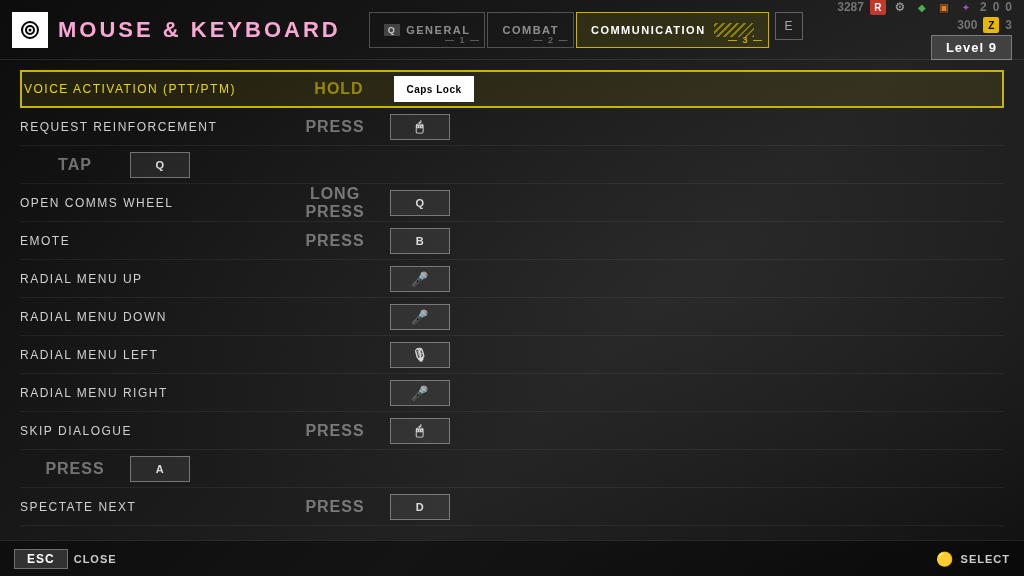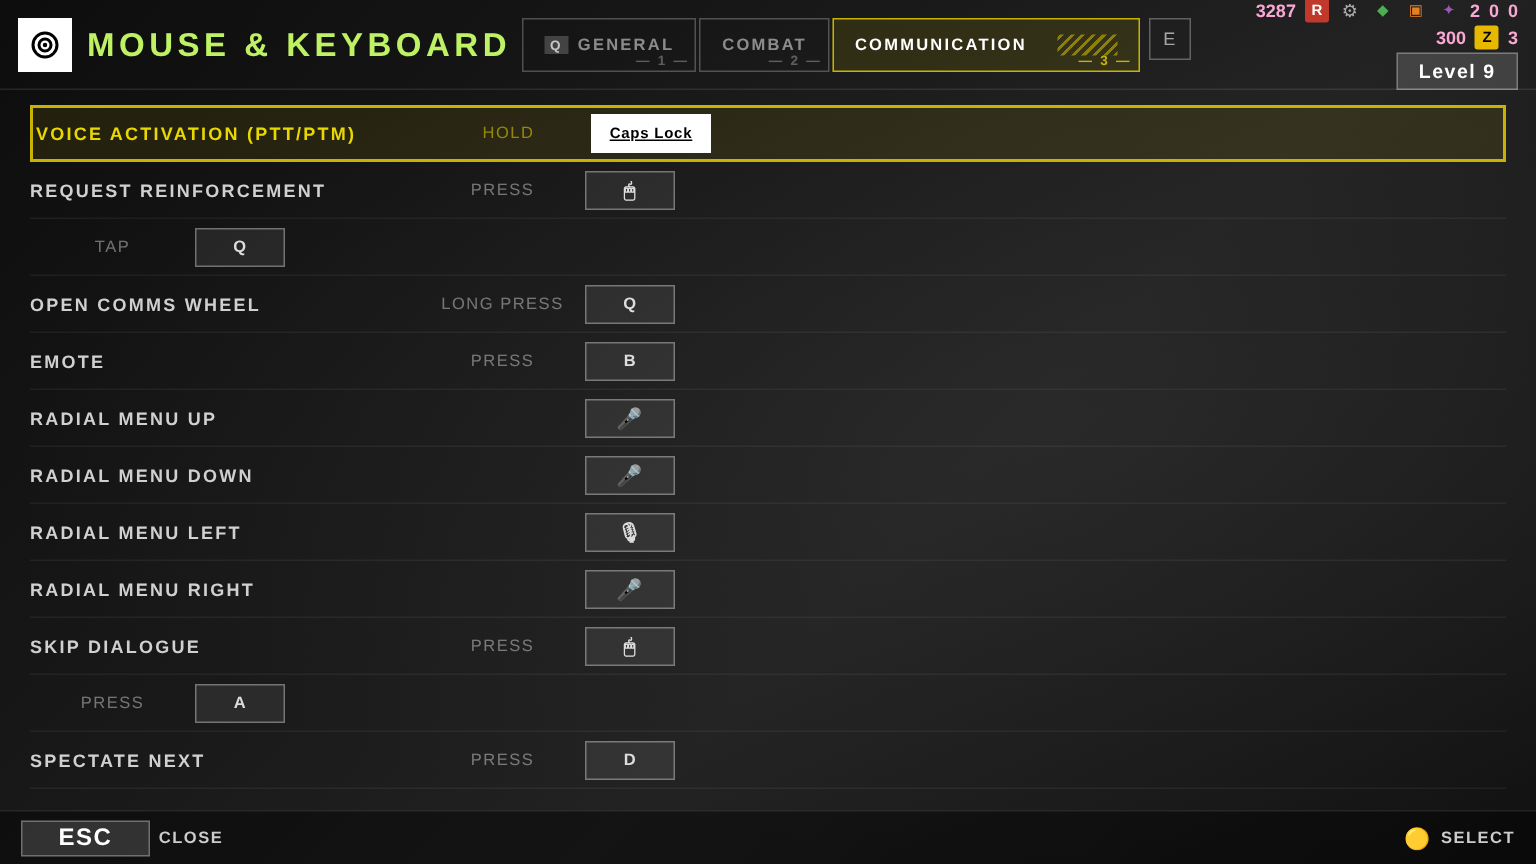--- a/index.html
+++ b/index.html
@@ -53,23 +53,23 @@
       margin-right: 10px;
       font-size: 18px;
       color: #000;
       font-weight: bold;
     }
 
     .header-title {
       font-size: 22px;
       font-weight: 900;
       letter-spacing: 3px;
-      color: #bef264;
+      color: #f9a8d4;
       text-transform: uppercase;
-      margin-right: 7px;
+      margin-right: 28px;
     }
 
     
     .tabs {
       display: flex;
       align-items: stretch;
       gap: 0;
       flex: 1;
     }
 
@@ -129,21 +129,21 @@
     }
 
     .stats-row {
       display: flex;
       align-items: center;
       gap: 6px;
       font-size: 11px;
     }
 
     .stat-val {
-      color: #f9a8d4;
+      color: #737373;
       font-weight: bold;
       font-size: 12px;
     }
 
     .stat-icon {
       width: 16px;
       height: 16px;
       display: inline-flex;
       align-items: center;
       justify-content: center;
@@ -182,34 +182,34 @@
 
     .keybind-row.highlighted {
       border: 2px solid #c8b400;
       background: rgba(180,160,0,0.12);
       padding: 0 2px;
     }
 
     .keybind-name {
       flex: 0 0 260px;
       font-size: 12px;
-      font-weight: 700;
+      font-weight: 400;
       letter-spacing: 1.5px;
       color: #d0d0d0;
       text-transform: uppercase;
     }
 
     .keybind-row.highlighted .keybind-name {
       color: #e8d800;
     }
 
     .keybind-mode {
       flex: 0 0 110px;
-      font-size: 11px;
-      font-weight: 400;
+      font-size: 16px;
+      font-weight: 700;
       letter-spacing: 1px;
       color: rgba(255,255,255,0.4);
       text-transform: uppercase;
       text-align: center;
     }
 
     .keybind-row.highlighted .keybind-mode {
       color: rgba(220,200,0,0.6);
     }
 
@@ -229,21 +229,20 @@
 
     .key-badge.wide {
       flex: 0 0 80px;
       font-size: 10px;
     }
 
     .key-badge.highlighted-key {
       background: #fff;
       color: #000;
       border-color: #fff;
-      text-decoration: underline;
     }
 
     .key-badge.icon-key {
       font-size: 14px;
     }
 
     
     .footer {
       position: absolute;
       bottom: 0;
@@ -265,22 +264,22 @@
       font-size: 11px;
       font-weight: 600;
       letter-spacing: 1px;
       color: #ccc;
       text-transform: uppercase;
     }
 
     .footer-key {
       background: rgba(255,255,255,0.15);
       border: 1px solid rgba(255,255,255,0.3);
-      padding: 2px 24px;
-      font-size: 16px;
+      padding: 2px 12px;
+      font-size: 12px;
       font-weight: bold;
       color: #fff;
     }
   </style>
 </head>
 <body>
 
 <div class="bg"></div>
 <div class="container">
 
@@ -301,21 +300,21 @@
         <span>GENERAL</span>
         <span class="tab-num">— 1 —</span>
       </div>
 
       <div class="tab">
         <span>COMBAT</span>
         <span class="tab-num">— 2 —</span>
       </div>
 
       <div class="tab active">
-        <span style="margin-right:20px;">COMMUNICATION</span>
+        <span style="margin-right:8px;">COMMUNICATION</span>
         <span style="display:inline-block;width:40px;height:14px;background-image:repeating-linear-gradient(-45deg,rgba(200,180,0,0.6) 0px,rgba(200,180,0,0.6) 2px,transparent 2px,transparent 5px);vertical-align:middle;"></span>
         <span class="tab-num" style="color:#c8b400;">— 3 —</span>
       </div>
 
       <div class="tab-e">
         <span>E</span>
       </div>
     </div>
 
     <div class="stats">

